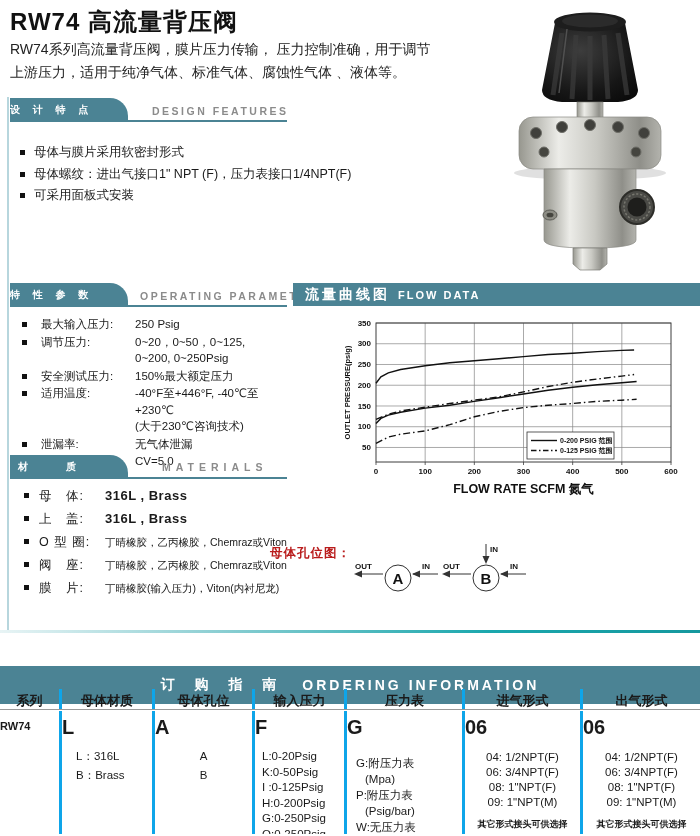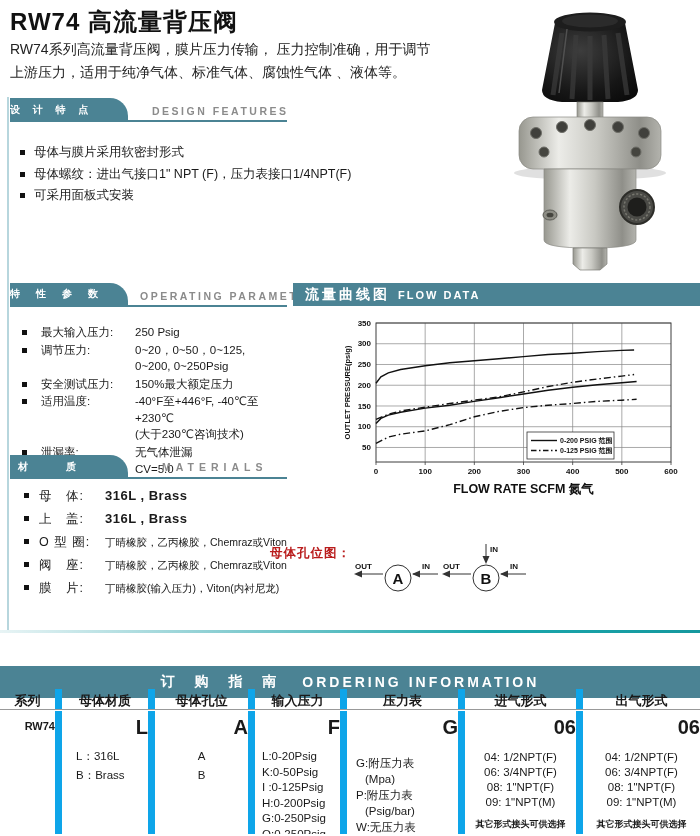--- a/index.html
+++ b/index.html
@@ -16,21 +16,21 @@
 
   .sec-tab{position:absolute;width:118px;height:24px;background:#4b8394;border-radius:0 18px 0 0;
         color:#fff;font-weight:bold;font-size:10px;letter-spacing:5px;text-align:left;line-height:24px;}
   .sec-cap{position:absolute;color:#8b8b8b;font-size:10.5px;font-weight:bold;letter-spacing:2.5px;}
   .sec-line{position:absolute;height:2px;background:#4b8394;}
 
   #feature-list{position:absolute;left:20px;top:142px;margin:0;padding:0;list-style:none;}
   #feature-list li{position:relative;font-size:12.5px;line-height:21.5px;padding-left:14px;}
   #feature-list li::before{content:'';position:absolute;left:0;top:8px;width:5px;height:5px;background:#111;}
 
-  #param-rows{position:absolute;left:10px;top:316px;width:280px;margin-top:8px;}
+  #param-rows{position:absolute;left:10px;top:316px;width:280px;}
   .prow{display:flex;margin-bottom:1px;}
   .pbullet{flex:none;width:5px;height:5px;background:#111;margin:6px 14px 0 12px;}
   .plabel{flex:none;width:94px;font-size:11.5px;line-height:16.5px;}
   .pvals{font-size:11.5px;line-height:16.5px;}
 
   #material-rows{position:absolute;left:22px;top:488px;width:280px;}
   .mrow{display:flex;align-items:baseline;margin-bottom:6px;}
   .mbullet{flex:none;width:5px;height:5px;background:#111;margin:0 10px 2px 2px;align-self:center;}
   .mlabel{flex:none;width:66px;font-size:12.5px;letter-spacing:1px;}
   .mval-lg{font-size:13px;font-weight:bold;letter-spacing:.5px;}
@@ -39,34 +39,34 @@
   #flow-band{position:absolute;left:293px;top:283px;width:407px;height:23px;background:#4b8394;
         color:#fff;display:flex;align-items:center;padding-left:12px;box-sizing:border-box;text-align:right;}
   .fb-cn{font-size:14px;font-weight:bold;letter-spacing:3px;}
   .fb-en{font-size:11px;font-weight:bold;letter-spacing:2px;margin-left:8px;}
 
   #flow-chart{position:absolute;left:310px;top:310px;}
 
   #port-label{position:absolute;left:270px;top:545px;color:#b91c1c;font-size:12.5px;font-weight:bold;letter-spacing:1px;}
   #port-diagrams{position:absolute;left:352px;top:540px;display:flex;gap:0;}
 
-  #ordering-band{position:absolute;left:0;top:666px;width:700px;height:32px;background:#4b8394;color:#fff;
+  #ordering-band{position:absolute;left:0;top:666px;width:700px;height:38px;background:#4b8394;color:#fff;
         display:flex;align-items:center;justify-content:center;gap:18px;transform:translateX(-8px);}
   #ordering-band{transform:none;}
   .ob-cn{font-size:14px;font-weight:bold;letter-spacing:8px;}
   .ob-en{font-size:14px;font-weight:bold;letter-spacing:3px;}
 
   .orow{position:absolute;left:0;width:700px;display:grid;grid-template-columns:62px 93px 100px 92px 118px 118px 117px;box-sizing:border-box;}
-  .orow .cell{border-right:7px solid #0ea5e9;box-sizing:border-box;overflow:hidden;}
+  .orow .cell{border-right:3px solid #0ea5e9;box-sizing:border-box;overflow:hidden;}
   .orow .cell:last-child{border-right:none;}
   #ordering-header-row{top:689px;height:21px;border-bottom:1px solid #999;}
   #ordering-code-row{top:711px;height:35px;}
   #ordering-details-row{top:746px;height:88px;}
   .th{font-size:13px;font-weight:bold;text-align:center;padding-top:3px;}
-  .code{font-size:20px;font-weight:bold;text-align:right;padding-top:5px;}
+  .code{font-size:20px;font-weight:bold;text-align:left;padding-top:5px;}
   .code-sm{font-size:11px;padding-top:9px;}
   .details{font-size:11.5px;line-height:15px;padding-top:3px;}
   .details .dline{white-space:nowrap;}
   .dcol-1{padding-left:14px;line-height:19px;padding-top:1px;}
   .dcol-2{text-align:center;line-height:19px;padding-top:1px;}
   .dcol-3{padding-left:7px;line-height:15.5px;}
   .dcol-4{padding-left:9px;padding-top:9px;line-height:16px;}
   .dcol-4 .indent{padding-left:9px;}
   .dcol-5,.dcol-6{text-align:center;padding-top:4px;}
   .dnote{font-size:9px;font-weight:bold;margin-top:7px;}
@@ -133,21 +133,21 @@
     <span>设 计 特 点</span>
   </div>
   <div class="sec-cap" style="left:152px;top:105px;">DESIGN FEATURES</div>
   <ul id="feature-list">
       <li>母体与膜片采用软密封形式</li>
       <li>母体螺纹：进出气接口1" NPT (F)，压力表接口1/4NPT(F)</li>
       <li>可采用面板式安装</li>
     </ul>
 
   <div class="sec-line" style="left:10px;top:305px;width:277px;"></div>
-  <div class="sec-tab" style="left:10px;top:283px;font-family:Liberation Mono, monospace;">
+  <div class="sec-tab" style="left:10px;top:283px;">
     <span>特 性 参 数</span>
   </div>
   <div class="sec-cap" style="left:140px;top:290px;">OPERATING PARAMETERS</div>
   <div id="param-rows">
       <div class="prow">
         <div class="pbullet"></div>
         <div class="plabel">最大输入压力:</div>
         <div class="pvals">
           <div>250 Psig</div>
         </div>

